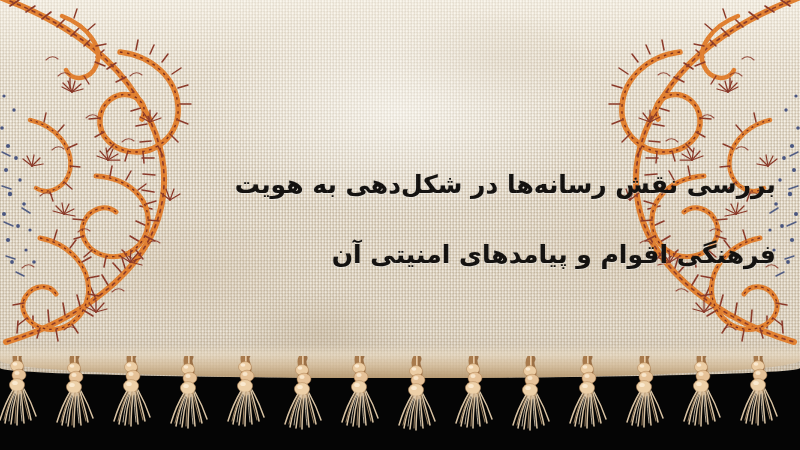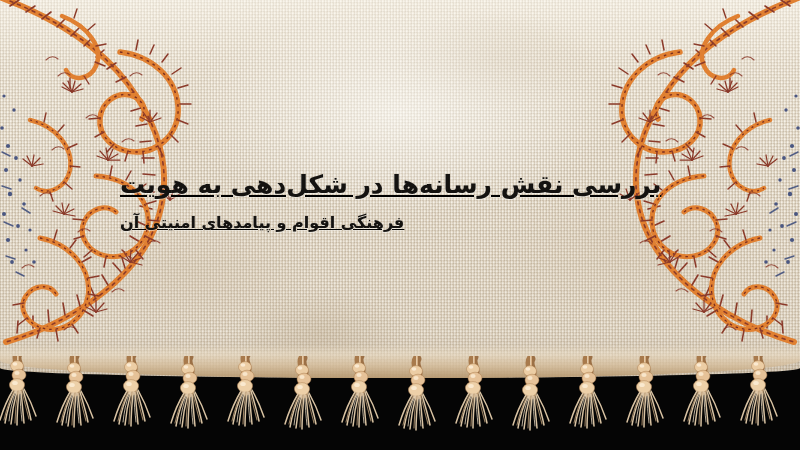--- a/index.html
+++ b/index.html
@@ -110,38 +110,37 @@
     height:94px;
     pointer-events:none;
   }
 
   
   .title-block{
     position:absolute;
     left:120px;
     top:166px;
     width:656px;
-    text-align:left;
+    text-align:right;
     direction:rtl;
     z-index:6;
-    text-decoration:underline;
   }
   .title-line{
     font-family:"DejaVu Sans","Liberation Sans",sans-serif;
     font-weight:700;
     font-size:25px;
     line-height:38px;
     color:#141210;
     letter-spacing:0px;
     white-space:nowrap;
     text-shadow:
       0 1px 0 rgba(255,255,250,0.45),
       0 0 1px rgba(30,26,20,0.35);
   }
-  .title-line.l2{font-size:16px;}
+  .title-line.l2{font-size:25px;margin-top:32px;}
 </style>
 </head>
 <body>
 
 <div id="stage">
 
   <div class="backdrop"></div>
 
   <div class="cloth">
     <div class="cloth-mottle"></div>

